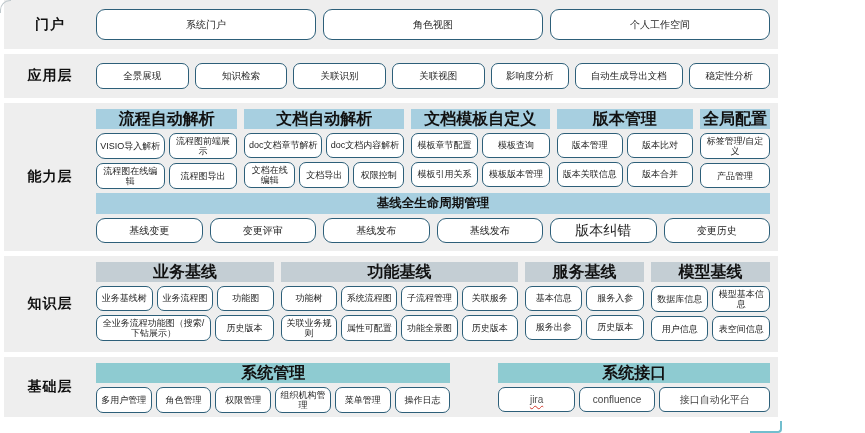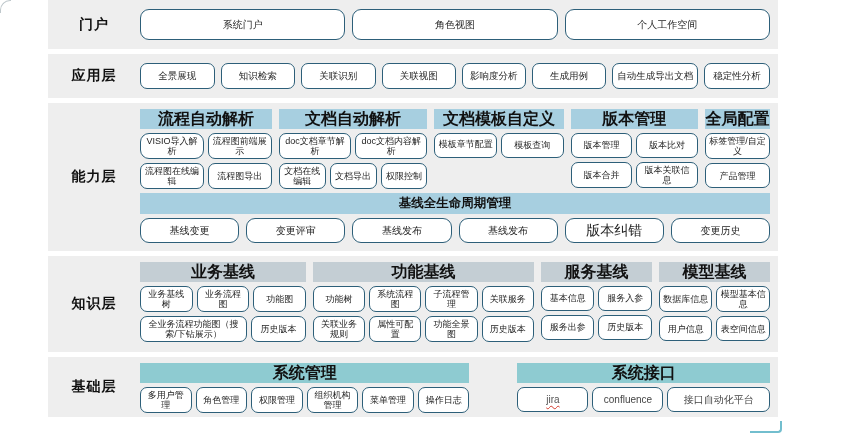--- a/index.html
+++ b/index.html
@@ -4,21 +4,21 @@
 <title>Architecture Layers</title>
 <style>
   html,body{margin:0;padding:0;}
   body{
     width:865px;height:433px;
     background:#ffffff;
     font-family:"Liberation Sans","DejaVu Sans",sans-serif;
     overflow:hidden;
     color:#1c1c1c;
   }
-  #root{position:relative;width:782px;height:433px;box-sizing:border-box;padding-left:44px;}
+  #root{position:relative;width:782px;height:433px;box-sizing:border-box;}
 
   .layer{
     display:flex;
     background:#eeeeee;
     margin:0 4px 5px 4px;
     box-sizing:border-box;
     align-items:stretch;
   }
   .layer:first-child{margin-top:4px;}
 
@@ -129,21 +129,20 @@
 
   <div class="layer" style="height:44px;">
     <div class="layer-label">应用层</div>
     <div class="layer-body" style="justify-content:center;">
       <div class="app-row" id="app-row">
           <div class="btn" style="flex: 1.05 1 0px;">全景展现</div>
           <div class="btn" style="flex: 1.05 1 0px;">知识检索</div>
           <div class="btn" style="flex: 1.05 1 0px;">关联识别</div>
           <div class="btn" style="flex: 1.05 1 0px;">关联视图</div>
           <div class="btn" style="flex: 0.86 1 0px;">影响度分析</div>
-          <div class="btn" style="flex: 1.05 1 0px;">生成用例</div>
           <div class="btn" style="flex: 1.25 1 0px;">自动生成导出文档</div>
           <div class="btn" style="flex: 0.9 1 0px;">稳定性分析</div>
         </div>
     </div>
   </div>
 
   <div class="layer" style="height:148px;">
     <div class="layer-label">能力层</div>
     <div class="layer-body section-stack">
       <div class="groups" id="cap-groups">
@@ -166,33 +165,37 @@
             </div>
             <div class="cells">
               <div class="btn" style="min-height:25px;">文档在线编辑</div>
               <div class="btn" style="min-height:25px;">文档导出</div>
               <div class="btn" style="min-height:25px;">权限控制</div>
             </div>
           </div>
           <div class="group" style="flex: 1.98 1 0px;">
             <div class="group-title blue">文档模板自定义</div>
             <div class="cells">
-              <div class="btn" style="min-height:25px;font-family:Liberation Mono, monospace;">模板章节配置</div>
+              <div class="btn" style="min-height:25px;">模板章节配置</div>
               <div class="btn" style="min-height:25px;">模板查询</div>
+            </div>
+            <div class="cells">
+              <div class="btn" style="min-height:25px;">模板引用关系</div>
+              <div class="btn" style="min-height:25px;">模板版本管理</div>
             </div>
           </div>
           <div class="group" style="flex: 1.95 1 0px;">
             <div class="group-title blue">版本管理</div>
             <div class="cells">
               <div class="btn" style="min-height:25px;">版本管理</div>
               <div class="btn" style="min-height:25px;">版本比对</div>
             </div>
             <div class="cells">
+              <div class="btn" style="min-height:25px;">版本关联信息</div>
               <div class="btn" style="min-height:25px;">版本合并</div>
-              <div class="btn" style="min-height:25px;">版本关联信息</div>
             </div>
           </div>
           <div class="group" style="flex: 1 1 0px;">
             <div class="group-title blue">全局配置</div>
             <div class="cells">
               <div class="btn" style="min-height:25px;">标签管理/自定义</div>
             </div>
             <div class="cells">
               <div class="btn" style="min-height:25px;">产品管理</div>
             </div>
@@ -282,21 +285,21 @@
               <div class="btn" style="min-height:25px;">操作日志</div>
             </div>
           </div>
           <div class="group" style="flex: 4.6 0 0px;">
             <div class="group-title teal">系统接口</div>
             <div class="cells">
               <div class="btn" style="min-height: 25px; flex: 1 1 0px; font-size: 10px;">
                 <span style="color: rgb(85, 85, 85); font-size: 10px; text-decoration: underline wavy rgb(210, 59, 46); text-underline-offset: 2px;">jira</span>
               </div>
               <div class="btn" style="min-height: 25px; flex: 1 1 0px; font-size: 10px; color: rgb(68, 68, 68);">confluence</div>
-              <div class="btn" style="min-height: 25px; flex: 1.5 1 0px; font-size: 10px; color: rgb(68, 68, 68);">接口自动化平台</div>
+              <div class="btn" style="min-height: 25px; flex: 1.5 1 0px; font-size: 10px; color: rgb(68, 68, 68); border-radius: 6px;">接口自动化平台</div>
             </div>
           </div>
         </div>
     </div>
   </div>
 
   <div class="bottom-arc"></div>
 </div>
 
 </body></html>

